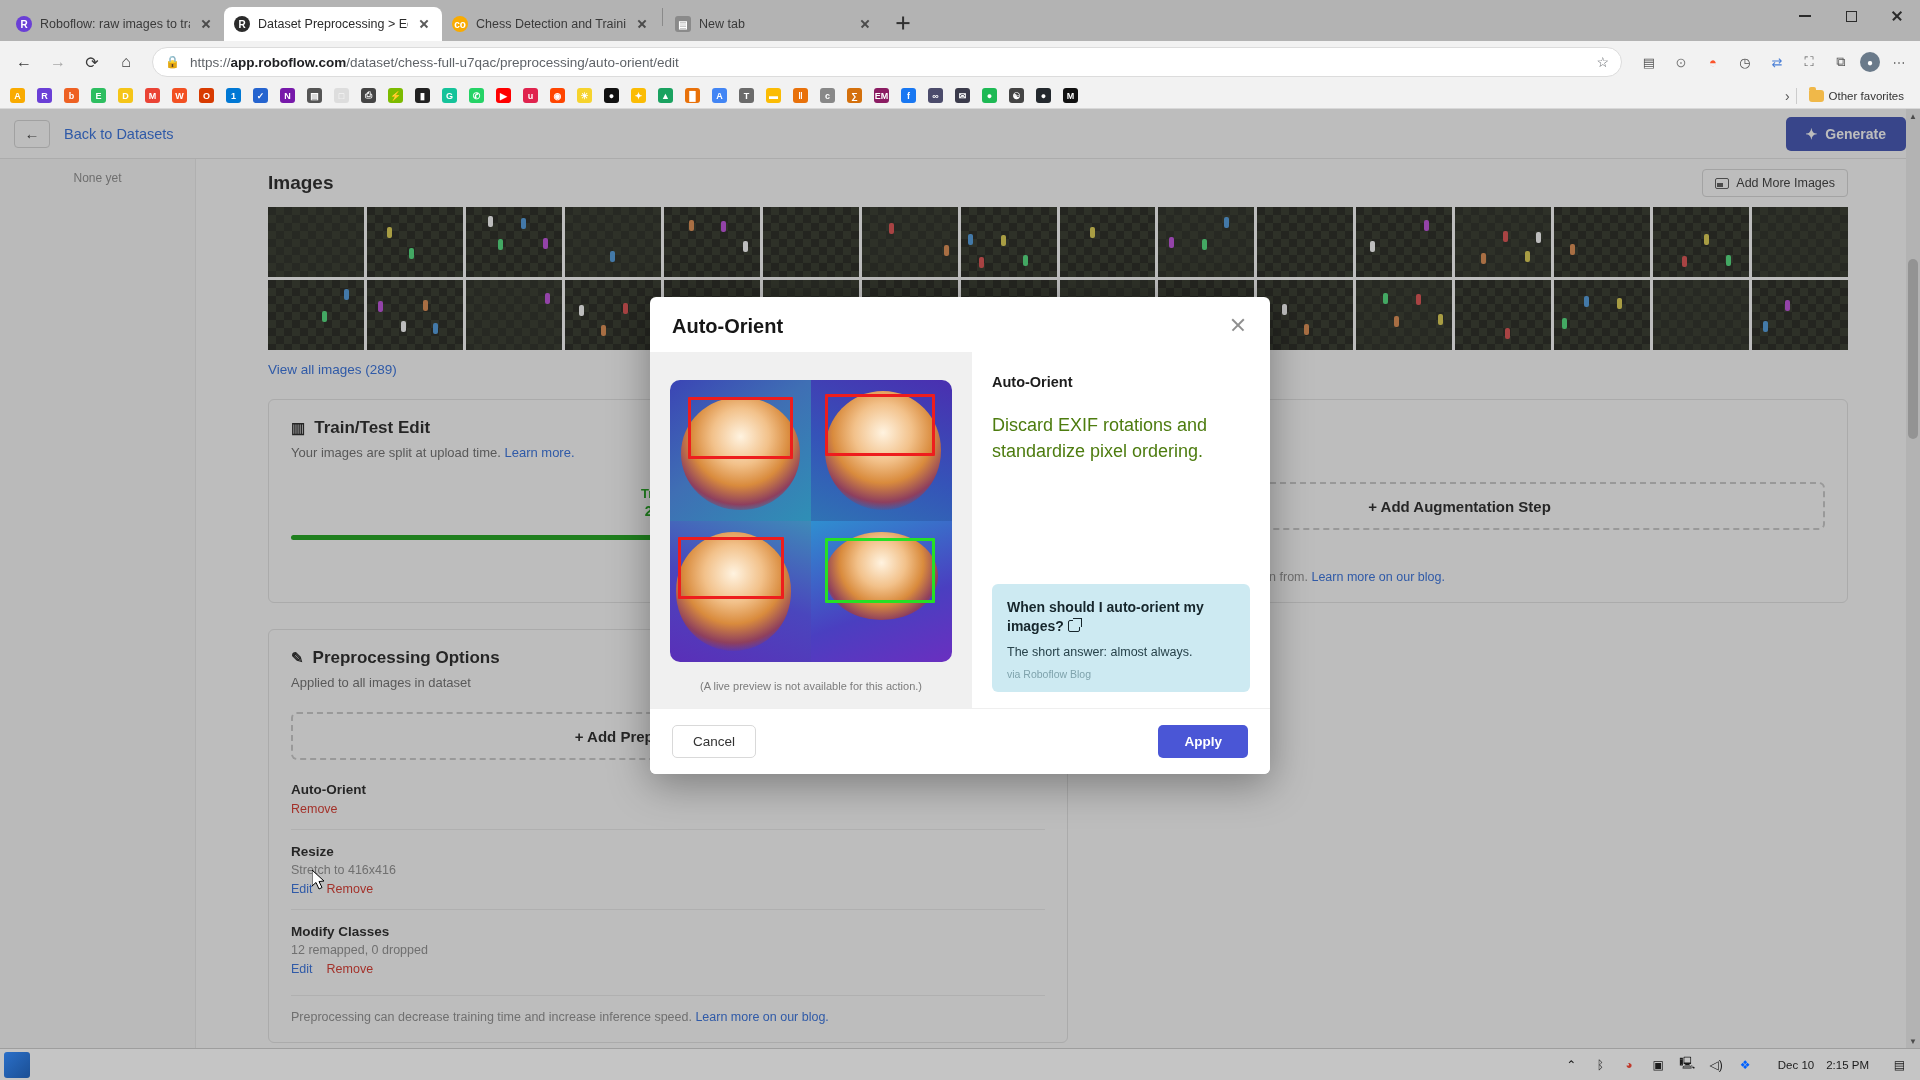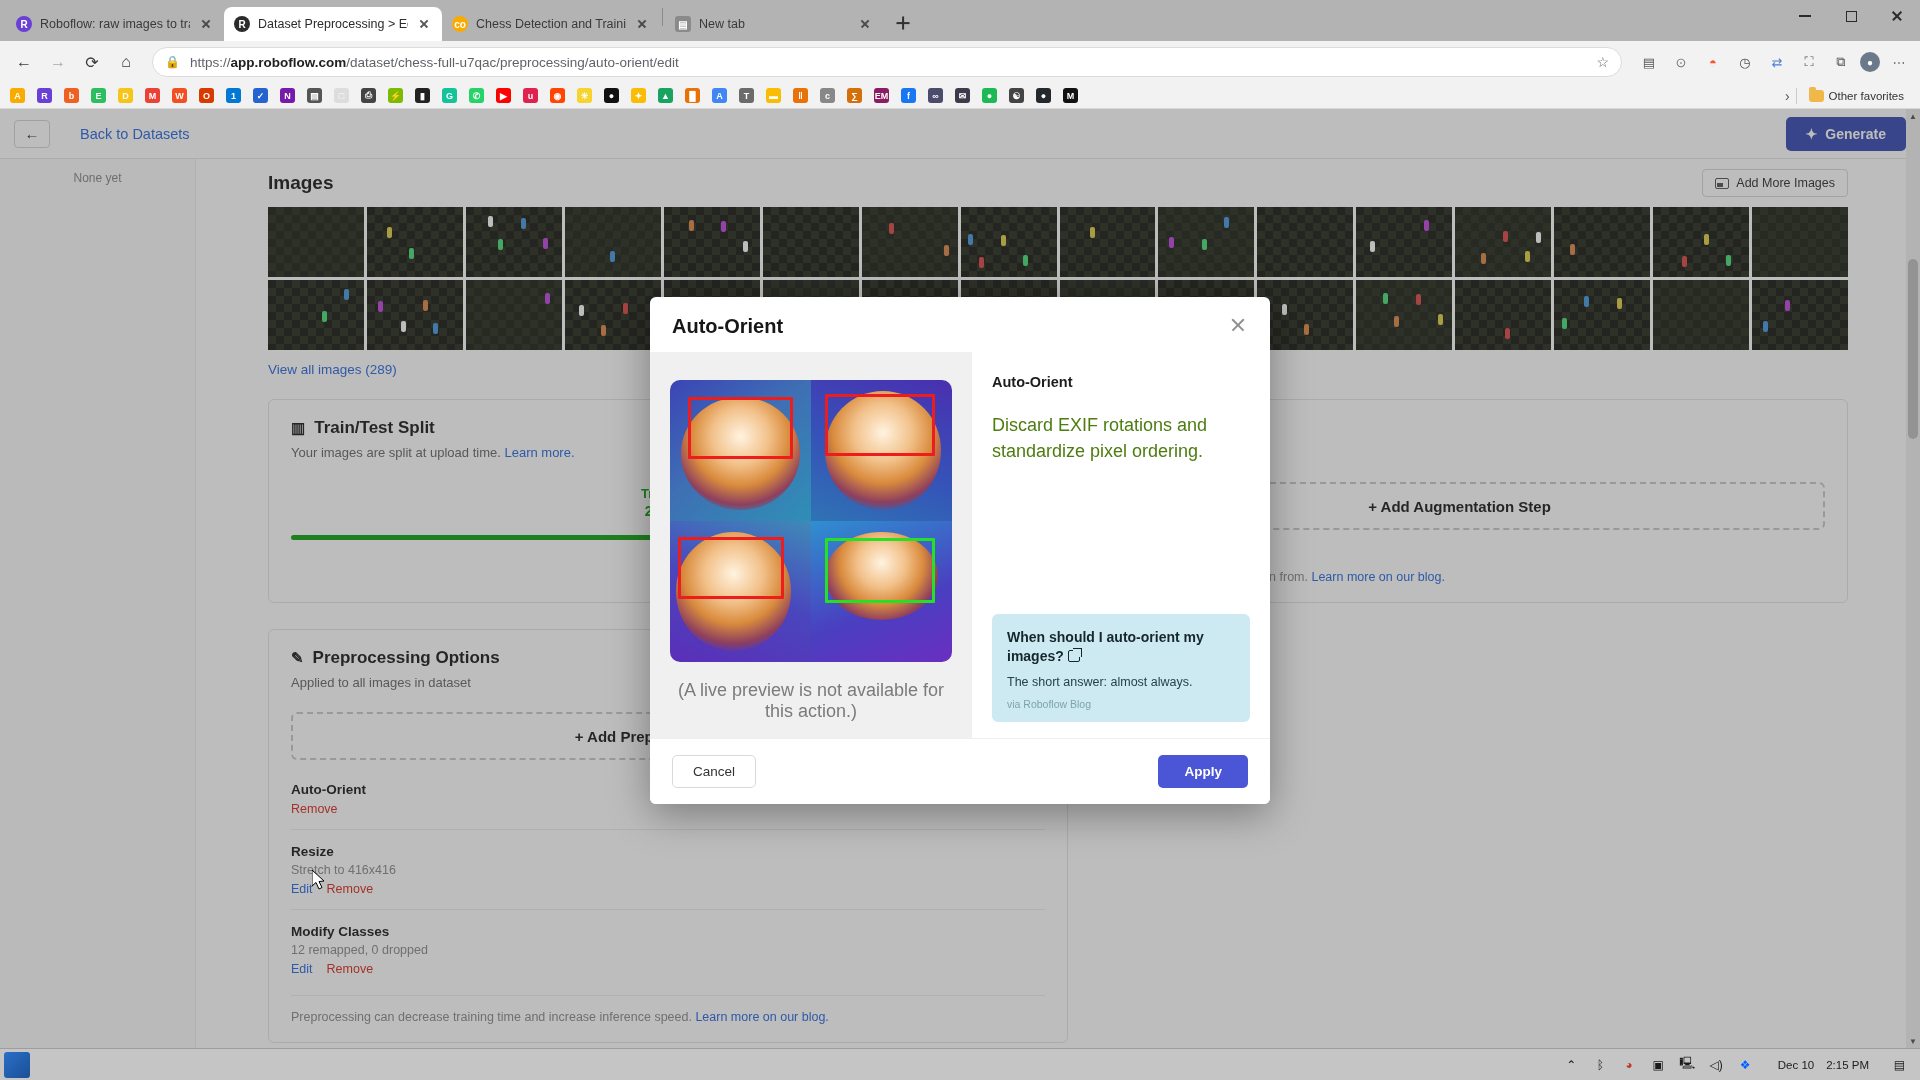--- a/index.html
+++ b/index.html
@@ -94,21 +94,21 @@
   #page-dim { position:absolute; inset:0; background: rgba(55,55,55,0.33); z-index: 50; pointer-events:none;}
 
   .app-header {
     height: 50px; background: #fff; display: flex; align-items: center; padding: 0 14px;
     border-bottom: 1px solid #e6e6e6; gap: 14px;
   }
   .back-btn {
     width: 36px; height: 28px; border: 1px solid #d5d5d5; border-radius: 4px; background: #fff;
     display:flex; align-items:center; justify-content:center; font-size: 15px; color:#333;
   }
-  .back-link { color: #2d6cdf; font-size: 14.5px; margin-left: 16px; }
+  .back-link { color: #2d6cdf; font-size: 14.5px; }
   .gen-btn {
     margin-left: auto; background: #3a4db3; color: #fff; font-size: 14px; font-weight: 600;
     padding: 9px 20px; border-radius: 5px; display:flex; align-items:center; gap:8px;
   }
 
   .app-body { display: flex; height: calc(100% - 50px); }
   .left-rail { width: 196px; background: #fbfbfb; border-right: 1px solid #ececec; padding: 12px 14px; text-align: center; }
   .rail-none { font-size: 12px; color: #8a8a8a; }
 
   .content {
@@ -195,21 +195,21 @@
   .q2 { background: linear-gradient(200deg,#4a2fb0 0%, #3553b8 55%, #2f73b4 100%); }
   .q3 { background: linear-gradient(20deg,#5a2fb8 0%, #4a46bd 50%, #3f8ab8 100%); }
   .q4 { background: linear-gradient(160deg,#2f8fd0 0%, #4a3fc0 60%, #6a2fc0 100%); }
   .jelly {
     position:absolute; border-radius: 50%;
     background: radial-gradient(circle at 50% 35%, #fff3e0 0%, #f2c18a 30%, #d98b3d 52%, #8e3f5e 72%, rgba(120,50,120,0) 82%);
     filter: blur(0.4px);
   }
   .box { position:absolute; border: 3px solid #ee1d1d; border-radius: 1px;}
   .box.green { border-color: #25e025; }
-  .prev-note { font-size: 18px; color: #7b7b7b; margin-top: 18px; text-align:center;}
+  .prev-note { font-size: 11px; color: #7b7b7b; margin-top: 18px; text-align:center;}
 
   .mb-right { flex: 1; padding: 22px 20px 16px 20px; display:flex; flex-direction:column;}
   .mr-title { font-size: 14.5px; font-weight: 700; color:#1d1d1d; }
   .mr-desc { font-size: 18px; color:#4d7c0f; margin-top: 22px; line-height: 1.45; }
   .info-card {
     margin-top: auto; background: #cdeaf2; border-radius: 6px; padding: 14px 15px 12px 15px;
   }
   .info-title { font-size: 14px; font-weight: 700; color:#16262c; line-height: 1.35; }
   .ext-ico { display:inline-block; width:12px; height:12px; border:1.6px solid #16262c; border-radius:2px; position:relative; margin-left:4px; vertical-align:-1px;}
   .ext-ico::after{content:"";position:absolute;right:-3px;top:-3px;width:8px;height:8px;border-top:1.6px solid #16262c;border-right:1.6px solid #16262c;background:#cdeaf2;}
@@ -578,21 +578,21 @@
                 <span class="pc" style="left: 34%; top: 28%; background: rgb(192, 74, 224);"></span>
               </div>
             </div>
 
           <a class="viewall">View all images (289)</a>
 
           <div class="panel-row">
             <div class="panel">
               <div class="panel-h">
                 <span style="font-size:15px">▥</span>
-                <span>Train/Test Split</span>
+                <span>Train/Test Edit</span>
               </div>
               <div class="panel-sub">
                 <span>Your images are split at upload time.</span>
                 <a class="link">Learn more.</a>
               </div>
               <div class="split-wrap">
                 <div class="split-label">Train</div>
                 <div class="split-count">210</div>
                 <div class="split-bar"></div>
               </div>

